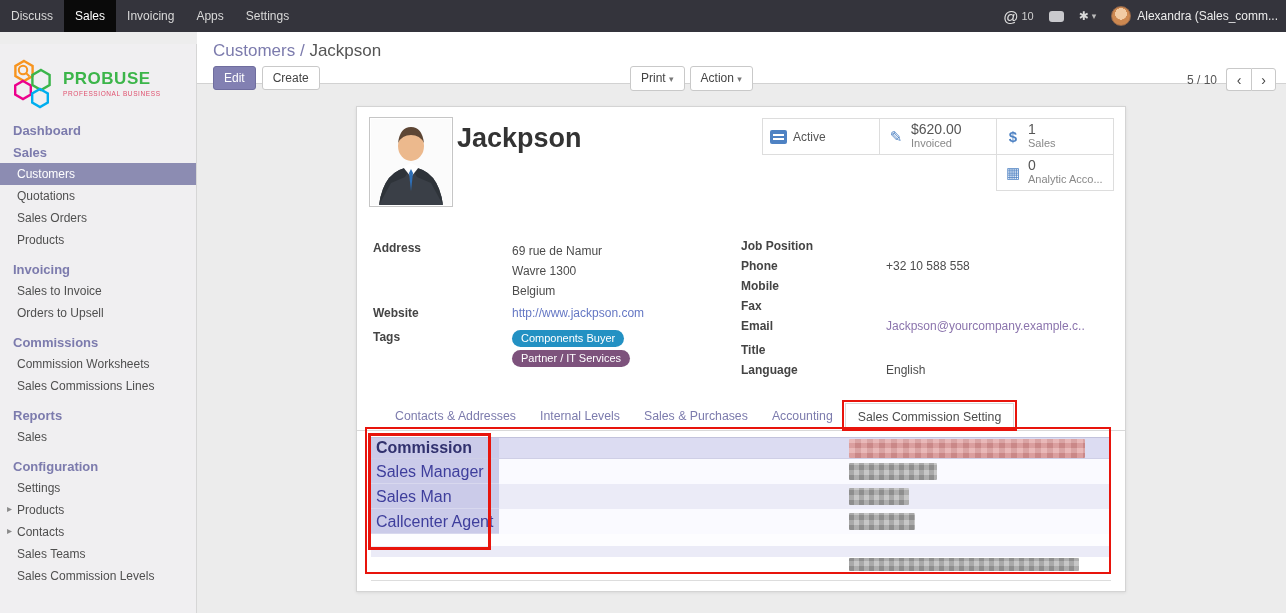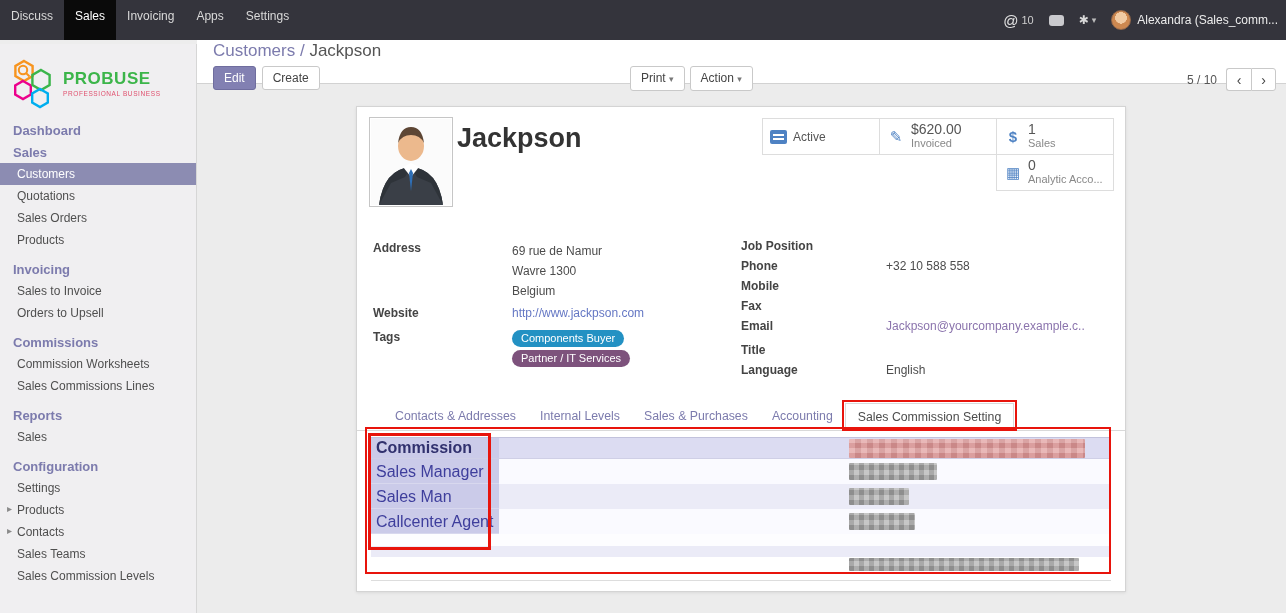--- a/index.html
+++ b/index.html
@@ -1,20 +1,20 @@
 <!DOCTYPE html>
 <html><head>
 <meta charset="utf-8">
 <style>
   *{box-sizing:border-box;margin:0;padding:0}
   html,body{width:1286px;height:613px}
   body{font-family:"Liberation Sans",sans-serif;background:#ededed;position:relative;overflow:hidden}
 
   
-  .topbar{position:absolute;top:0;left:0;width:100%;height:40px;background:#34343c;display:flex;align-items:stretch;justify-content:space-between;z-index:60}
+  .topbar{position:absolute;top:0;left:0;width:100%;height:32px;background:#34343c;display:flex;align-items:stretch;justify-content:space-between;z-index:60}
   .menus{display:flex}
   .menu{color:#d9d9d9;font-size:12px;line-height:32px;padding:0 11px;cursor:pointer;text-decoration:none}
   .menu.active{background:#0a0a0a;color:#fff}
   .top-right{display:flex;align-items:center;gap:15px;padding-right:8px}
   .mention{color:#e2e2e2;display:flex;align-items:center;gap:3px;cursor:pointer}
   .at-g{font-size:15px}
   .mention-cnt{font-size:11px;color:#cfcfcf}
   .chat-bubble{width:15px;height:11px;background:#c9c9cd;border-radius:3px;position:relative;display:inline-block;cursor:pointer}
   .chat-bubble::after{content:"";position:absolute;left:3px;bottom:-4px;border:4px solid transparent;border-top-color:#c9c9cd;border-left-width:2px;border-right-width:2px}
   .debugmenu{color:#d9d9d9;font-size:12px;display:flex;align-items:center;gap:3px;cursor:pointer}

